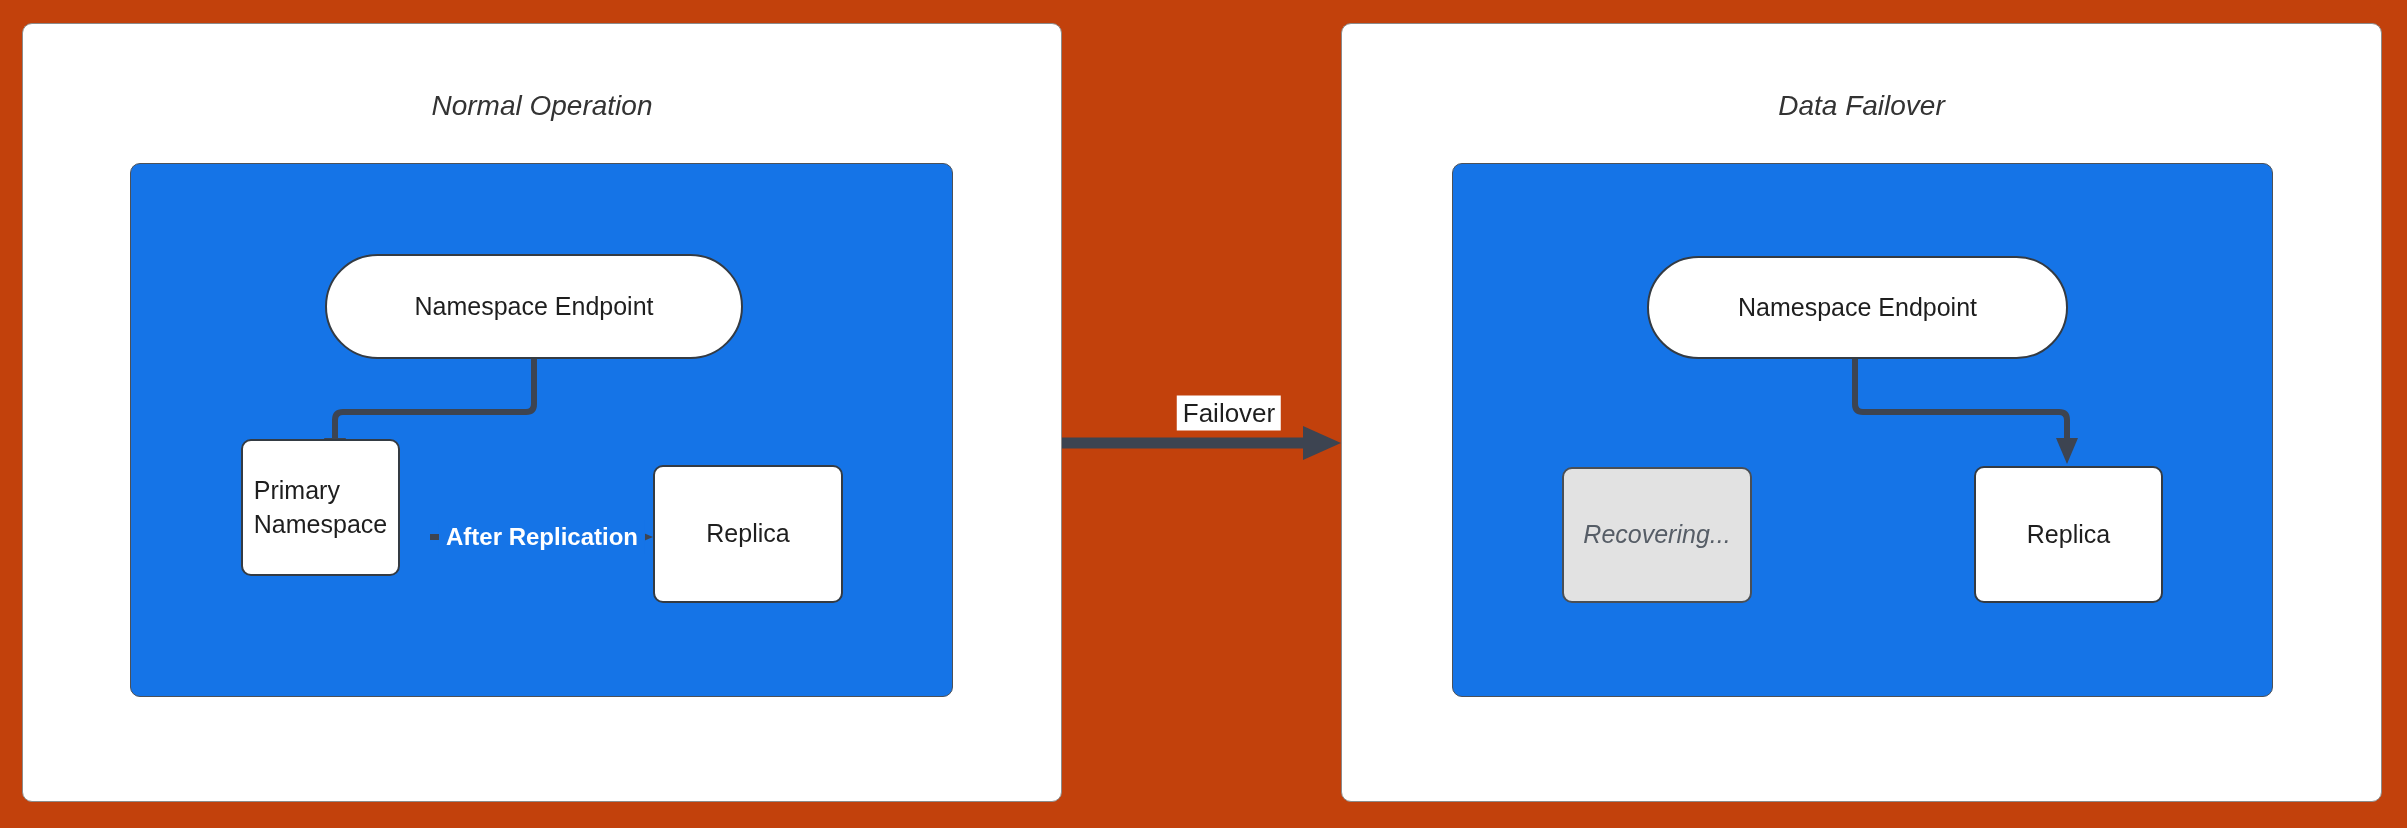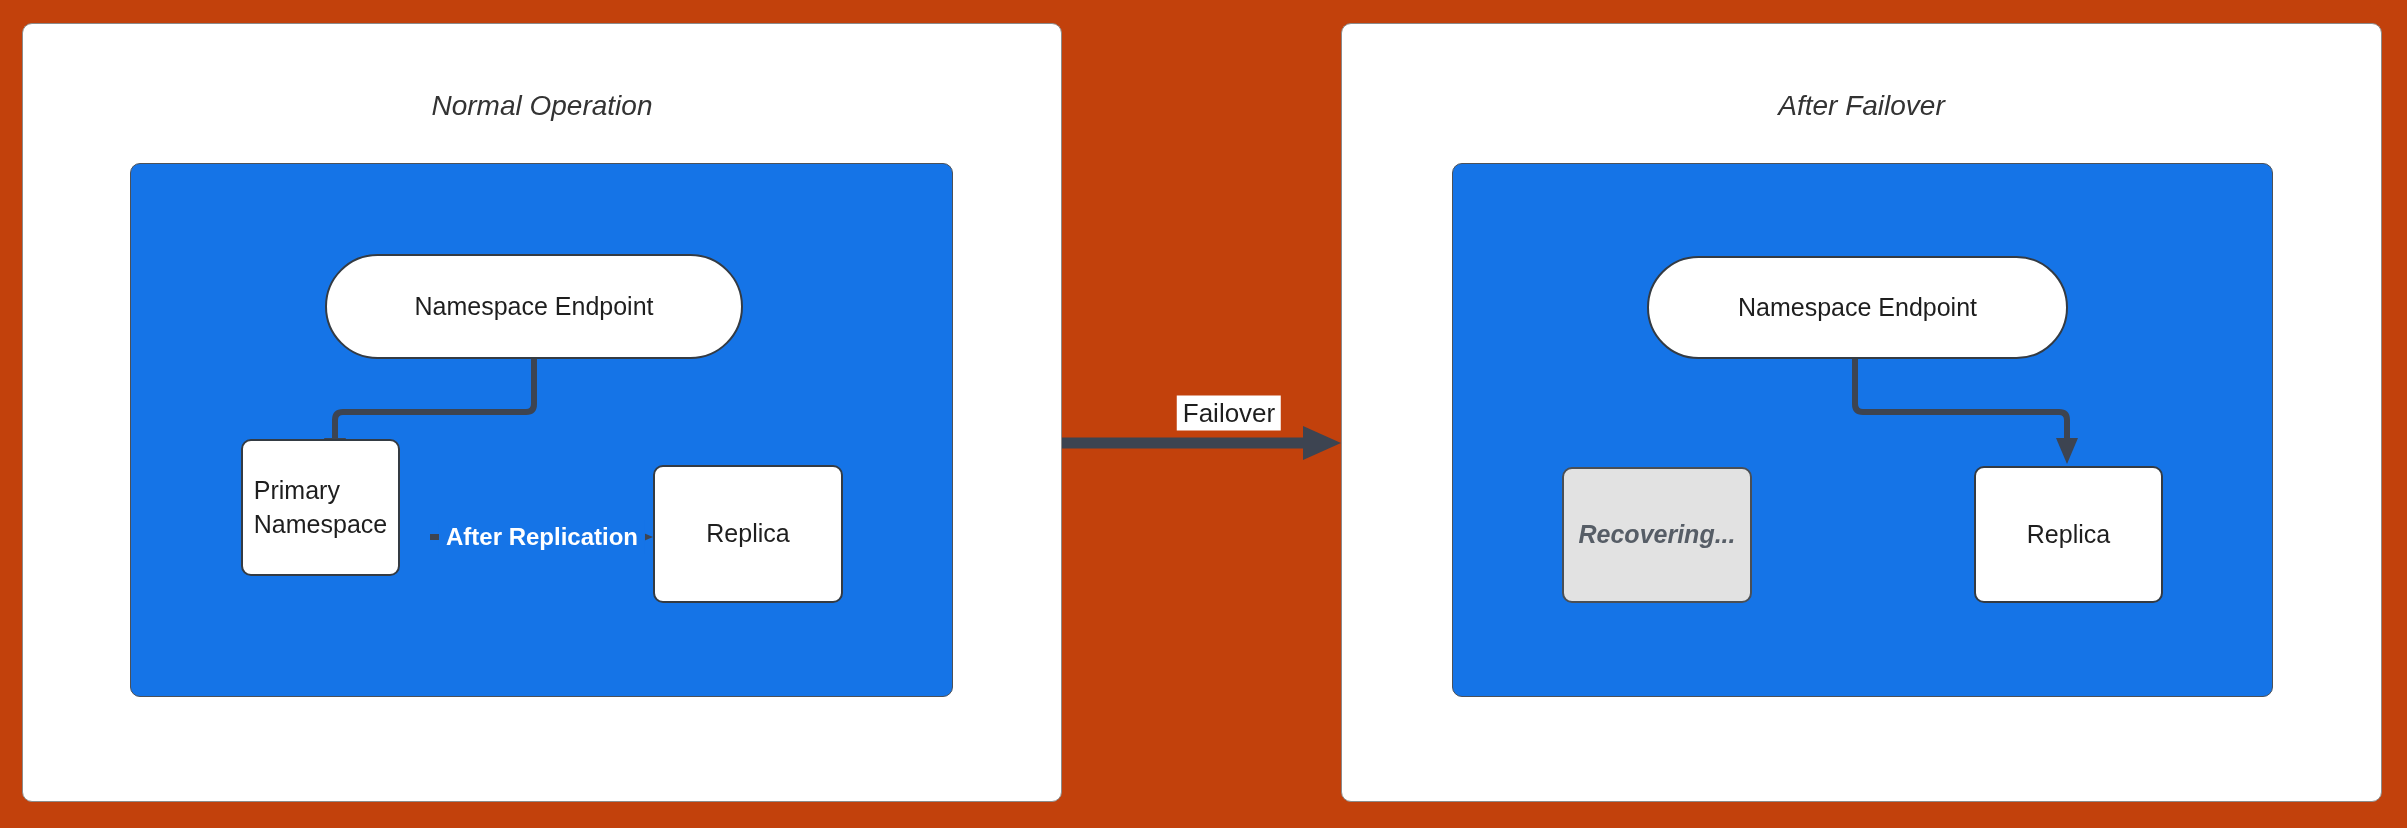--- a/index.html
+++ b/index.html
@@ -53,21 +53,20 @@
     box-sizing: border-box;
     padding: 2px 12px;
   }
   .pill { border-radius: 60px; }
   .rect { border-radius: 10px; }
   .node--recovering {
     background: var(--recovering-fill, #E2E2E2);
     border-color: var(--recovering-border, #4A4F55);
     color: var(--recovering-text, #565D66);
     font-style: italic;
-    font-weight: bold;
   }
   .edges {
     position: absolute;
     left: 0;
     top: 0;
     pointer-events: none;
   }
   .edge-path {
     fill: none;
     stroke: var(--edge, #3D4451);
@@ -105,21 +104,21 @@
 </head>
 <body>
 
 <div class="canvas">
 
   <div class="panel" style="left:22px; top:23px; width:1040px; height:779px;">
     <div class="panel-title">Normal Operation</div>
   </div>
 
   <div class="panel" style="left:1341px; top:23px; width:1041px; height:779px;">
-    <div class="panel-title">After Failover</div>
+    <div class="panel-title">Data Failover</div>
   </div>
 
   <div class="container-box" style="left:130px; top:163px; width:823px; height:534px;"></div>
   <div class="container-box" style="left:1452px; top:163px; width:821px; height:534px;"></div>
 
   <svg class="edges" width="2407" height="828" viewBox="0 0 2407 828">
 
     <path class="edge-path" d="M534 359 L534 404 Q534 412 526 412 L343 412 Q335 412 335 420 L335 441"></path>
     <polygon class="edge-head" points="324,438 346,438 335,464"></polygon>
 

